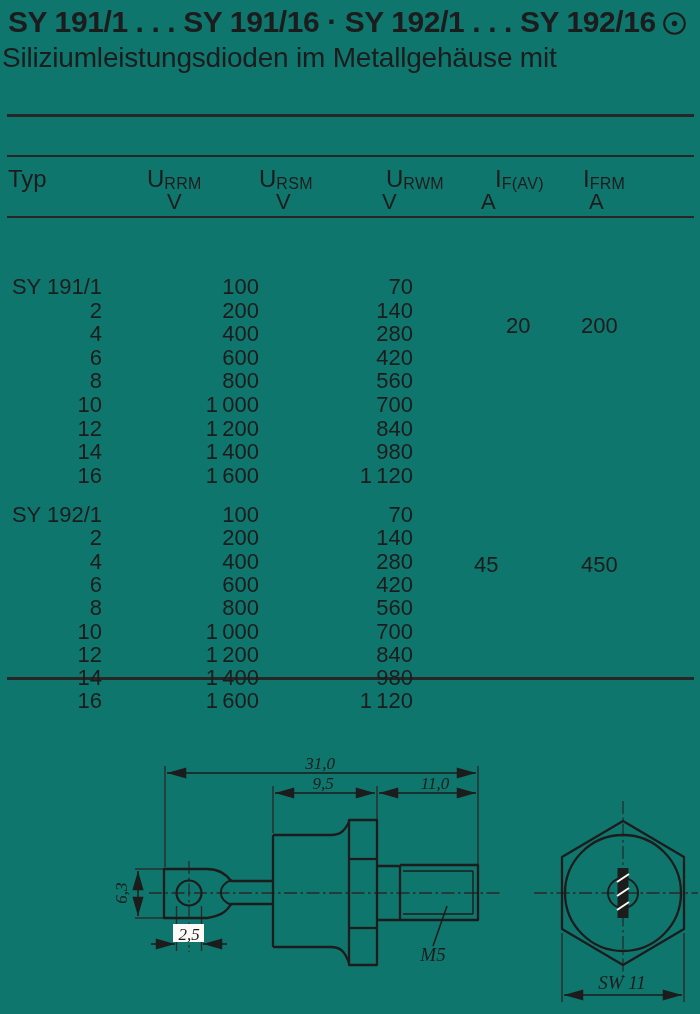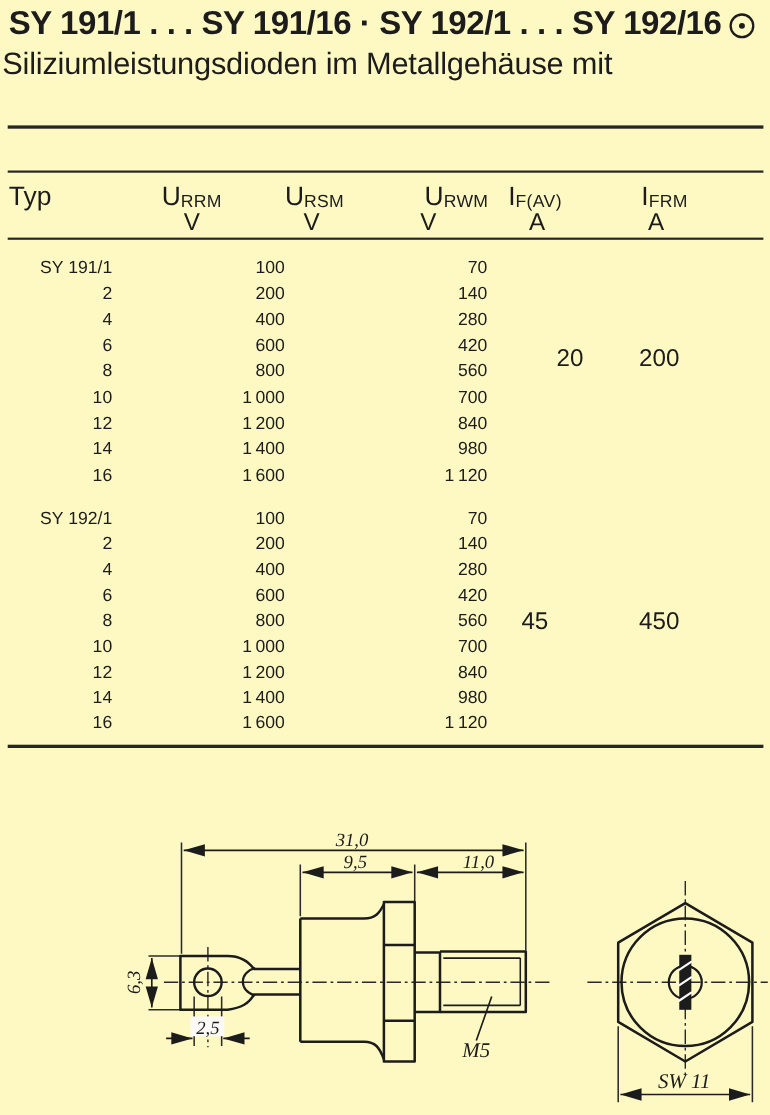--- a/index.html
+++ b/index.html
@@ -1,42 +1,42 @@
 <!DOCTYPE html>
 <html><head>
 <meta charset="utf-8">
 <style>
   html,body{margin:0;padding:0;background:#e8e8e6;}
   .page{
     position:relative;width:700px;height:1014px;margin:0 auto;
-    background:#fef9c3;overflow:hidden;
+    background:#0f766e;overflow:hidden;
     font-family:"Liberation Sans",sans-serif;color:#1c1c1c;
   }
   .abs{position:absolute;}
   .doc-title{
     left:8px;top:5px;width:648px;
     font-size:30px;font-weight:700;letter-spacing:-0.4px;white-space:nowrap;
   }
   .subtitle{
     left:2px;top:41px;width:660px;
     font-size:28px;font-weight:400;line-height:33px;letter-spacing:-0.2px;
   }
   .rule{left:7px;width:687px;background:#262626;}
   .r1{top:114px;height:3px;}
   .r2{top:155px;height:2px;}
   .r3{top:216px;height:2px;}
   .r4{top:677px;height:3px;}
   .colsym{top:165px;font-size:24px;font-weight:400;white-space:nowrap;}
   .colsym .sub{font-size:16px;vertical-align:-2px;letter-spacing:0.3px;}
   .unit{top:189px;font-size:22px;}
-  .row{position:absolute;left:0;width:700px;height:23px;font-size:16px;line-height:22px;}
+  .row{position:absolute;left:0;width:700px;height:23px;font-size:22px;line-height:22px;margin-top:43px;}
   .cell{position:absolute;text-align:right;white-space:nowrap;}
   .cell.typ{left:0;width:102px;}
   .cell.urrm{left:148px;width:111px;}
-  .cell.urwm{left:332px;width:111px;}
+  .cell.urwm{left:302px;width:111px;}
   .rating{font-size:22px;line-height:22px;white-space:nowrap;}
   svg text{font-family:"Liberation Serif",serif;font-style:italic;fill:#1c1c1c;}
 </style>
 </head>
 <body>
 
 <div class="page">
 
   <div class="abs doc-title">SY 191/1 . . . SY 191/16 · SY 192/1 . . . SY 192/16</div>
   <svg class="abs" style="left:661px;top:10px;" width="27" height="27" viewBox="0 0 27 27">
@@ -49,21 +49,21 @@
 
   <div class="abs rule r1"></div>
   <div class="abs rule r2"></div>
   <div class="abs rule r3"></div>
   <div class="abs rule r4"></div>
 
   <div class="abs colsym" style="left:8px;"><span>Typ</span></div>
   <div class="abs colsym" style="left:147px;"><span>U</span><span class="sub">RRM</span></div>
   <div class="abs colsym" style="left:259px;"><span>U</span><span class="sub">RSM</span></div>
   <div class="abs colsym" style="left:386px;"><span>U</span><span class="sub">RWM</span></div>
-  <div class="abs colsym" style="left:462px;text-align:center;"><span>I</span><span class="sub">F(AV)</span></div>
+  <div class="abs colsym" style="left:495px;text-align:center;"><span>I</span><span class="sub">F(AV)</span></div>
   <div class="abs colsym" style="left:583px;text-align:center;"><span>I</span><span class="sub">FRM</span></div>
 
   <div class="abs unit" style="left:167px;">V</div>
   <div class="abs unit" style="left:276px;">V</div>
   <div class="abs unit" style="left:382px;">V</div>
   <div class="abs unit" style="left:481px;">A</div>
   <div class="abs unit" style="left:589px;">A</div>
 
   <div class="abs" style="left:0;top:0;width:700px;height:700px;">
       <div class="row" style="top: 233px;">

